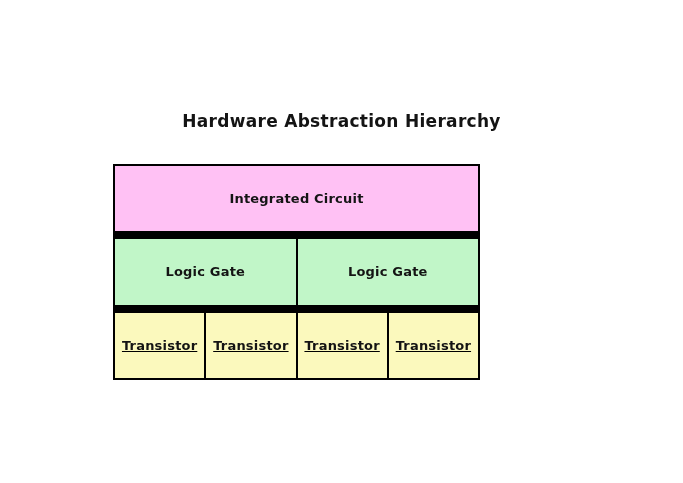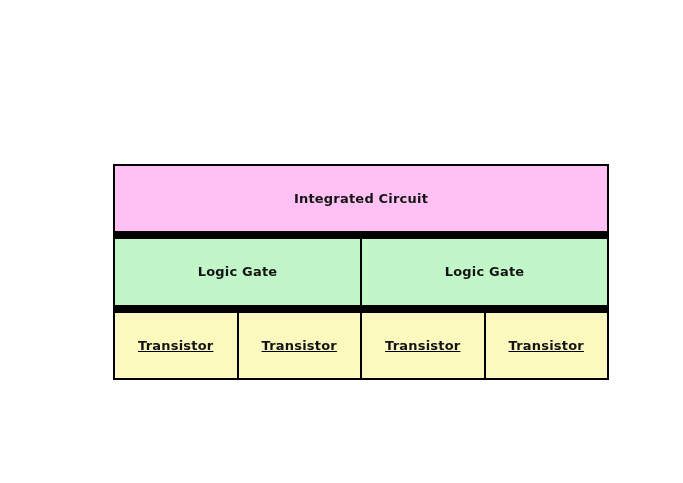--- a/index.html
+++ b/index.html
@@ -28,21 +28,21 @@
     text-align: center;
     font-size: 17px;
     font-weight: bold;
     letter-spacing: 0.3px;
     color: #141414;
   }
   .stack {
     position: absolute;
     left: 113px;
     top: 164px;
-    width: 496px;
+    width: 367px;
     height: 216px;
     box-sizing: border-box;
     border: 2px solid #000000;
     background: #000000; 
     display: grid;
     grid-template-rows: 1fr 1fr 1fr;
     row-gap: 8px;
   }
   .row {
     display: grid;
@@ -60,20 +60,21 @@
     color: #141414;
     letter-spacing: 0.2px;
     text-align: center;
   }
 </style>
 </head>
 <body>
 
 <div class="canvas">
 
+  <div class="diagram-title">Hardware Abstraction Hierarchy</div>
 
   <div class="stack">
 
     <div class="row cols-1">
       <div class="cell" style="background: rgb(255, 193, 244); color: rgb(20, 20, 20);">Integrated Circuit</div>
     </div>
 
     <div class="row cols-2">
       <div class="cell" style="background: rgb(193, 246, 200); color: rgb(20, 20, 20);">Logic Gate</div>
       <div class="cell" style="background: rgb(193, 246, 200); color: rgb(20, 20, 20);">Logic Gate</div>

